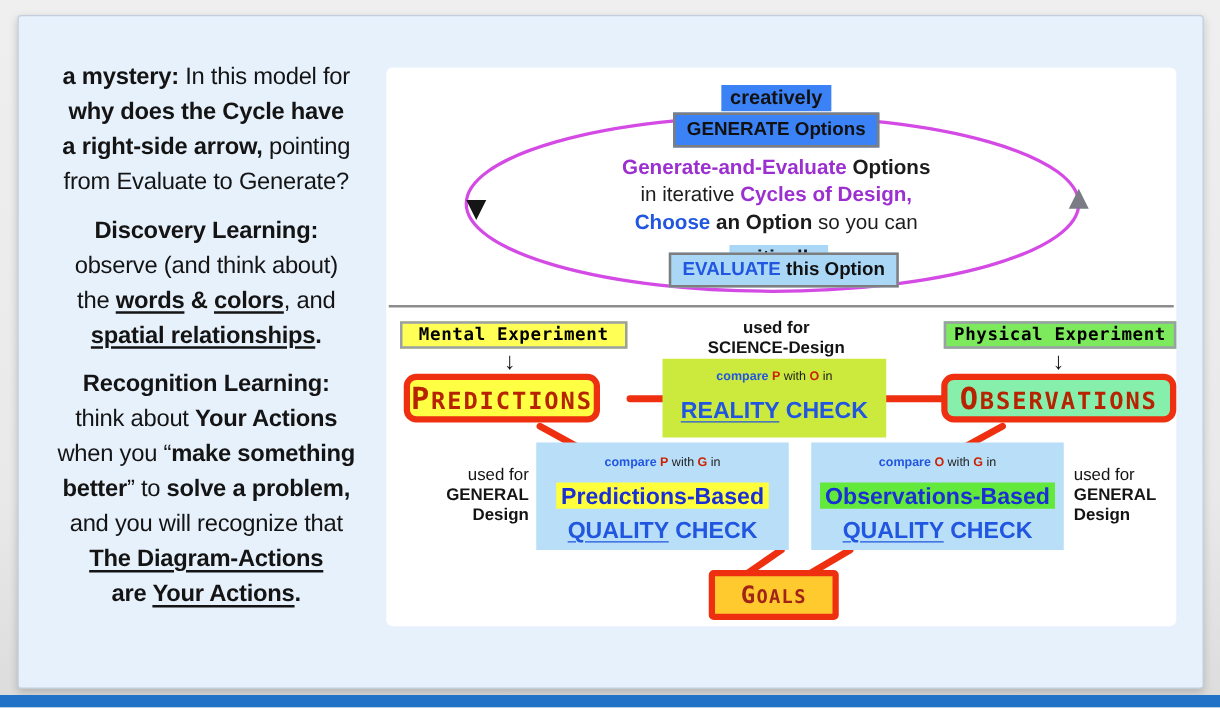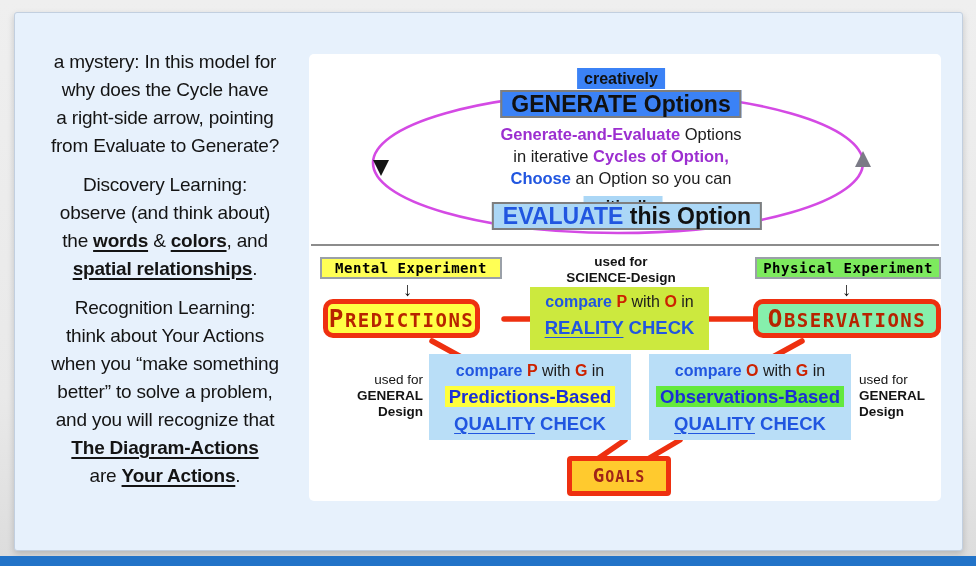--- a/index.html
+++ b/index.html
@@ -6,36 +6,36 @@
   .page{position:relative;width:976px;height:566px;background:linear-gradient(#efefef 0%,#e9e9e9 70%,#dcdcdc 100%);
         font-family:"Liberation Sans",sans-serif;overflow:hidden;}
   .card{position:absolute;left:14px;top:12px;width:947px;height:537px;background:#e7f1fc;
         border:1px solid #c2cfdf;border-radius:3px;box-shadow:0 3px 7px rgba(0,0,0,.18);}
   .bottom-bar{position:absolute;left:0;bottom:0;width:976px;height:10px;background:#2273c8;}
 
   
   .left-panel{position:absolute;left:8px;top:35px;width:284px;text-align:center;
               font-size:19px;line-height:28px;color:#141414;letter-spacing:-0.2px;}
   .left-panel .ln{margin:0;}
-  .b{font-weight:400;}
+  .b{font-weight:700;}
   .purple{color:#9c2fd0;font-weight:700;}
   .u{font-weight:700;text-decoration:underline;text-decoration-thickness:2px;text-underline-offset:3px;}
   .gap{height:11px;}
 
   
   .panel{position:absolute;left:294px;top:41px;width:632px;height:447px;background:#ffffff;border-radius:5px;}
   .panel svg{position:absolute;left:0;top:0;}
   .abs{position:absolute;}
   .ctr{left:312px;transform:translateX(-50%);}
 
   
   .hl-pink{background:#3b82f6;}
   .hl-blue{background:#abd7f6;}
   .tag{font-weight:700;font-size:16px;padding:0 7px;line-height:21px;white-space:nowrap;color:#111;}
-  .boxed{border:2px solid #7e7e7e;font-weight:700;font-size:23px;line-height:24px;padding:0 9px;white-space:nowrap;color:#111;}
+  .boxed{border:2px solid #7e7e7e;font-weight:700;font-size:15px;line-height:24px;padding:0 9px;white-space:nowrap;color:#111;}
   .cyc-text{width:340px;text-align:center;font-size:16.5px;line-height:22px;color:#1c1c1c;white-space:nowrap;}
   .blue{color:#2156e0;font-weight:700;}
   .blue-u{color:#2156e0;font-weight:700;text-decoration:underline;text-underline-offset:3px;}
   .red{color:#cc2200;font-weight:700;}
 
   
   .exp{font-family:"DejaVu Sans Mono",monospace;font-weight:700;font-size:14px;letter-spacing:.5px;
        background:#ffff55;border:2px solid #9aa0a8;padding:1px 6px;color:#000000;white-space:nowrap;box-sizing:border-box;text-align:center;}
   .exp.green{background:#7dea5e;}
   .dn{font-weight:700;font-size:19px;color:#111;line-height:16px;}
@@ -48,21 +48,21 @@
   .capline{display:block;line-height:29px;}
   .capline::first-letter{font-size:1.28em;}
   .goals{border:5px solid #ee3010;border-radius:4px;background:#ffca2e;box-sizing:border-box;
          font-family:"DejaVu Sans Mono",monospace;font-weight:700;font-size:15px;letter-spacing:1px;
          color:#a02418;text-align:center;}
   .goals .capline{line-height:30px;}
 
   
   .reality{background:#cce93e;text-align:center;box-sizing:border-box;padding-top:3px;}
   .qc{background:#b9def7;text-align:center;box-sizing:border-box;padding-top:5px;}
-  .cmp{font-size:16px;line-height:24px;color:#1c1c1c;white-space:nowrap;}
+  .cmp{font-size:10px;line-height:24px;color:#1c1c1c;white-space:nowrap;}
   .qc-name{font-size:18.5px;line-height:27px;font-weight:700;color:#1b2fd6;white-space:nowrap;}
   .hl-y{background:#ffff3c;padding:0 4px;}
   .hl-g{background:#63e93c;padding:0 4px;}
   .qc-check{font-size:18.5px;line-height:27px;font-weight:700;color:#2156e0;white-space:nowrap;}
 
   .usedfor{font-size:13.5px;line-height:16px;color:#141414;white-space:nowrap;}
   .usedfor .w1{font-weight:400;}
   .usedfor .w2{font-weight:700;}
   .sci-label{text-align:center;font-size:13.5px;line-height:16px;color:#141414;}
   .sci-label .w1{font-weight:600;}
@@ -114,21 +114,21 @@
           <line x1="316" y1="386" x2="287" y2="406"></line>
           <line x1="371" y1="386" x2="337" y2="406"></line>
         </g>
       </svg>
 
       <div class="abs ctr tag hl-pink" style="top:14px;">creatively</div>
       <div class="abs ctr boxed hl-pink" style="top:36px;"><span>GENERATE Options</span></div>
 
       <div class="abs ctr cyc-text" style="top:69px;">
         <div><span class="purple">Generate-and-Evaluate</span><span class="b"> Options</span></div>
-        <div><span>in iterative </span><span class="purple">Cycles of Option,</span></div>
+        <div><span>in iterative </span><span class="purple">Cycles of Design,</span></div>
         <div><span class="blue">Choose</span><span class="b"> an Option </span><span>so you can</span></div>
       </div>
 
       <div class="abs ctr tag hl-blue" style="top:142px;left:314px;">critically</div>
       <div class="abs boxed hl-blue" style="top:148px;left:318px;transform:translateX(-50%);"><span class="blue">EVALUATE</span><span> this Option</span></div>
 
       <div class="abs exp" style="left:11px;top:203px;width:182px;">Mental Experiment</div>
       <div class="abs exp green" style="left:446px;top:203px;width:186px;">Physical Experiment</div>
       <div class="abs dn" style="left:94px;top:228px;">↓</div>
       <div class="abs dn" style="left:533px;top:228px;">↓</div>

